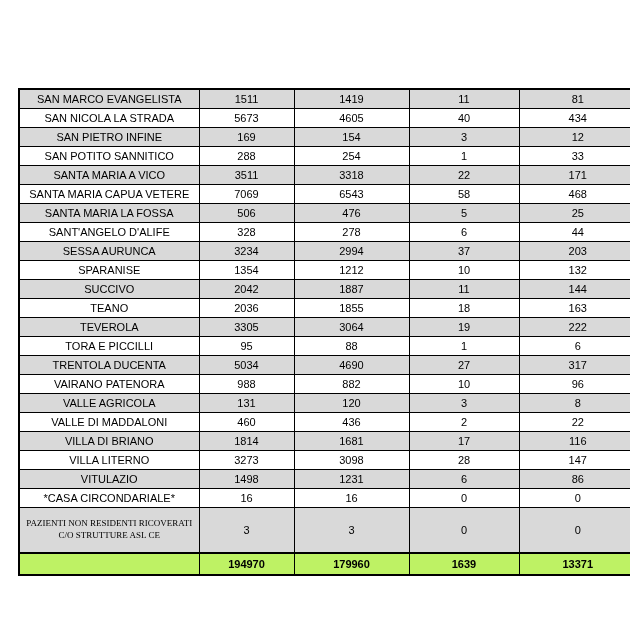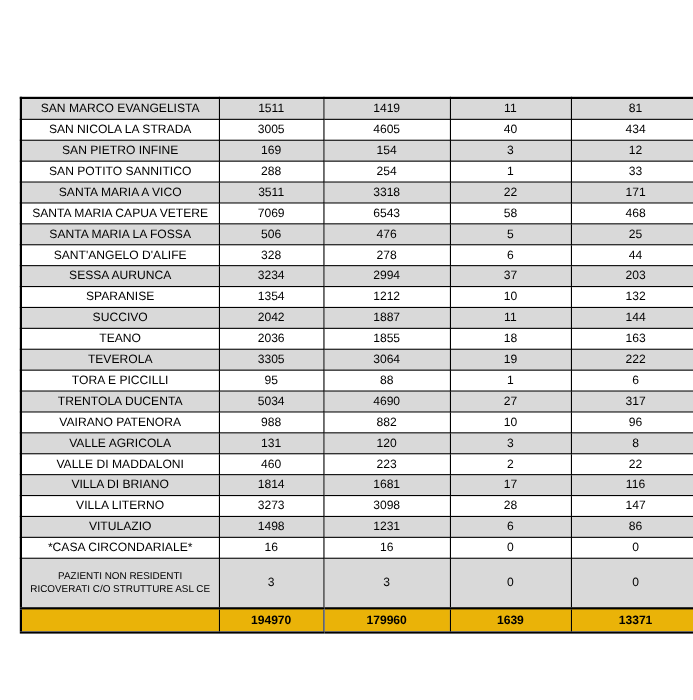--- a/index.html
+++ b/index.html
@@ -44,24 +44,25 @@
 
   tbody tr:nth-child(odd) td { background: #d9d9d9; }
   tbody tr:nth-child(even) td { background: #ffffff; }
 
   tbody tr.tall td { height: 42px; }
   tbody tr.tall td.name-cell {
     font-size: 9px;
     white-space: normal;
     line-height: 1.3;
     padding: 1px 6px;
+    font-family: Liberation Serif, serif;
   }
 
   tfoot tr.total-row td {
-    background: #eab308;
+    background: #bef264;
     font-weight: bold;
     height: 18px;
     border-top: 2px solid #000000;
     border-bottom: 2px solid #000000;
   }
 </style>
 </head>
 <body>
 
 <div class="page">
@@ -76,21 +77,21 @@
     <tbody id="table-body">
         <tr>
           <td class="name-cell">SAN MARCO EVANGELISTA</td>
           <td>1511</td>
           <td>1419</td>
           <td>11</td>
           <td>81</td>
         </tr>
         <tr>
           <td class="name-cell">SAN NICOLA LA STRADA</td>
-          <td>3005</td>
+          <td>5673</td>
           <td>4605</td>
           <td>40</td>
           <td>434</td>
         </tr>
         <tr>
           <td class="name-cell">SAN PIETRO INFINE</td>
           <td>169</td>
           <td>154</td>
           <td>3</td>
           <td>12</td>
@@ -189,21 +190,21 @@
         <tr>
           <td class="name-cell">VALLE AGRICOLA</td>
           <td>131</td>
           <td>120</td>
           <td>3</td>
           <td>8</td>
         </tr>
         <tr>
           <td class="name-cell">VALLE DI MADDALONI</td>
           <td>460</td>
-          <td>223</td>
+          <td>436</td>
           <td>2</td>
           <td>22</td>
         </tr>
         <tr>
           <td class="name-cell">VILLA DI BRIANO</td>
           <td>1814</td>
           <td>1681</td>
           <td>17</td>
           <td>116</td>
         </tr>

